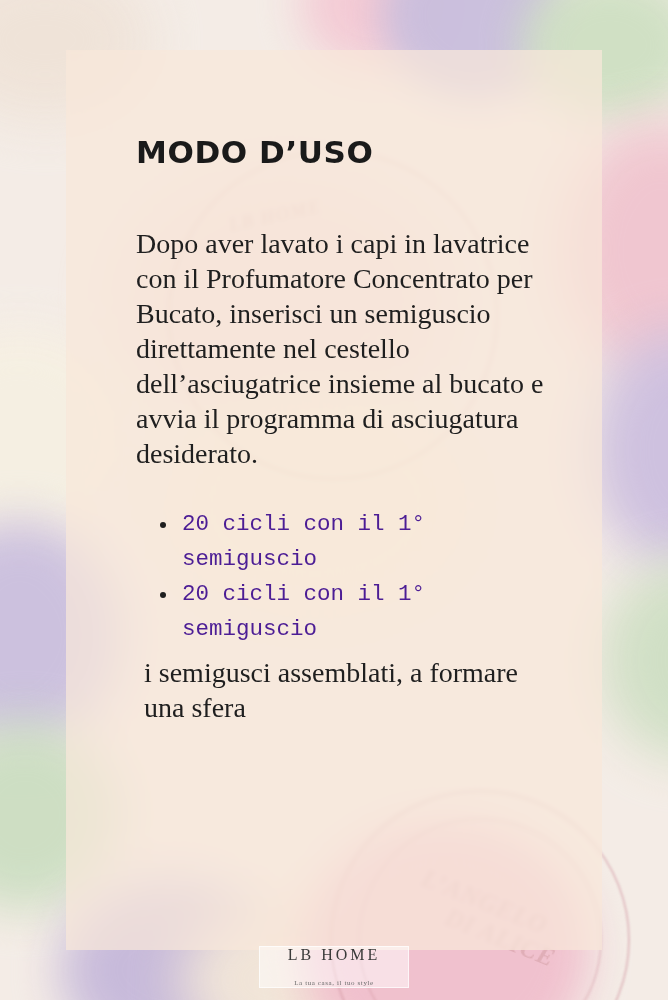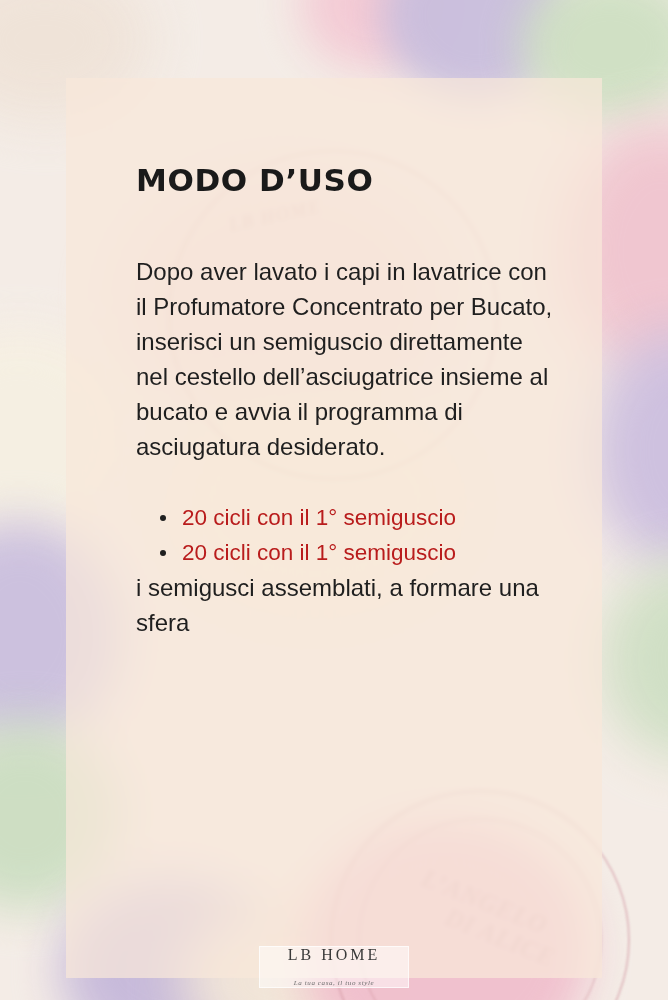--- a/index.html
+++ b/index.html
@@ -70,21 +70,21 @@
     white-space: nowrap;
   }
   .ghost-top  { left: 228px; top: 205px; font-size: 19px; transform: rotate(-12deg); color: rgba(214,170,168,.4); }
   .ghost-bot1 { left: 418px; top: 888px; font-size: 25px; transform: rotate(22deg); }
   .ghost-bot2 { left: 442px; top: 924px; font-size: 25px; transform: rotate(22deg); }
 
   
   .card {
     position: absolute;
     left: 66px;
-    top: 78px;
+    top: 50px;
     width: 536px;
     height: 900px;
     background: rgba(248,232,217,.72);
     backdrop-filter: blur(2px);
   }
 
   .card-inner {
     position: absolute;
     left: 70px;
     top: 84px;
@@ -94,56 +94,56 @@
   .heading {
     font-family: "DejaVu Sans", sans-serif;
     font-weight: bold;
     font-size: 31px;
     letter-spacing: .6px;
     color: #1a1a1a;
     margin: 0 0 56px 0;
   }
 
   .body-text {
-    font-family: Liberation Sans, sans-serif;
-    font-size: 24px;
+    font-family: Liberation Serif, serif;
+    font-size: 28px;
     line-height: 35px;
     color: #1f1f1f;
     margin: 0;
     font-weight: 400;
   }
 
   .para-intro { margin-bottom: 36px; }
   .para-lead  { margin-bottom: 2px; }
 
   .bullets {
     list-style: none;
     margin: 0;
     padding: 0 0 0 22px;
   }
   .bullets li {
     position: relative;
     padding-left: 24px;
-    font-family: Liberation Sans, sans-serif;
+    font-family: Liberation Mono, monospace;
     font-size: 22.5px;
     line-height: 35px;
-    color: #b91c1c;
+    color: #4c1d95;
   }
   .bullets li::before {
     content: "";
     position: absolute;
     left: 2px;
     top: 15px;
     width: 6px;
     height: 6px;
     border-radius: 50%;
     background: #1f1f1f;
   }
 
-  .para-tail { margin: 0; }
+  .para-tail { margin: 8px; }
   .para-final { margin-top: 34px; }
 
   
   .logo-box {
     position: absolute;
     left: 259px;
     top: 946px;
     width: 150px;
     height: 42px;
     background: rgba(255,255,255,.5);
@@ -156,21 +156,20 @@
   }
   .logo-main {
     font-family: "Liberation Serif", serif;
     font-size: 16px;
     letter-spacing: 3px;
     color: #3a3a3a;
     line-height: 1;
   }
   .logo-sub {
     font-family: "Liberation Serif", serif;
-    font-style: italic;
     font-size: 7px;
     letter-spacing: .6px;
     color: #6d6d6d;
     margin-top: 16px;
   }
 </style>
 </head>
 <body>
 
 <div class="canvas">

